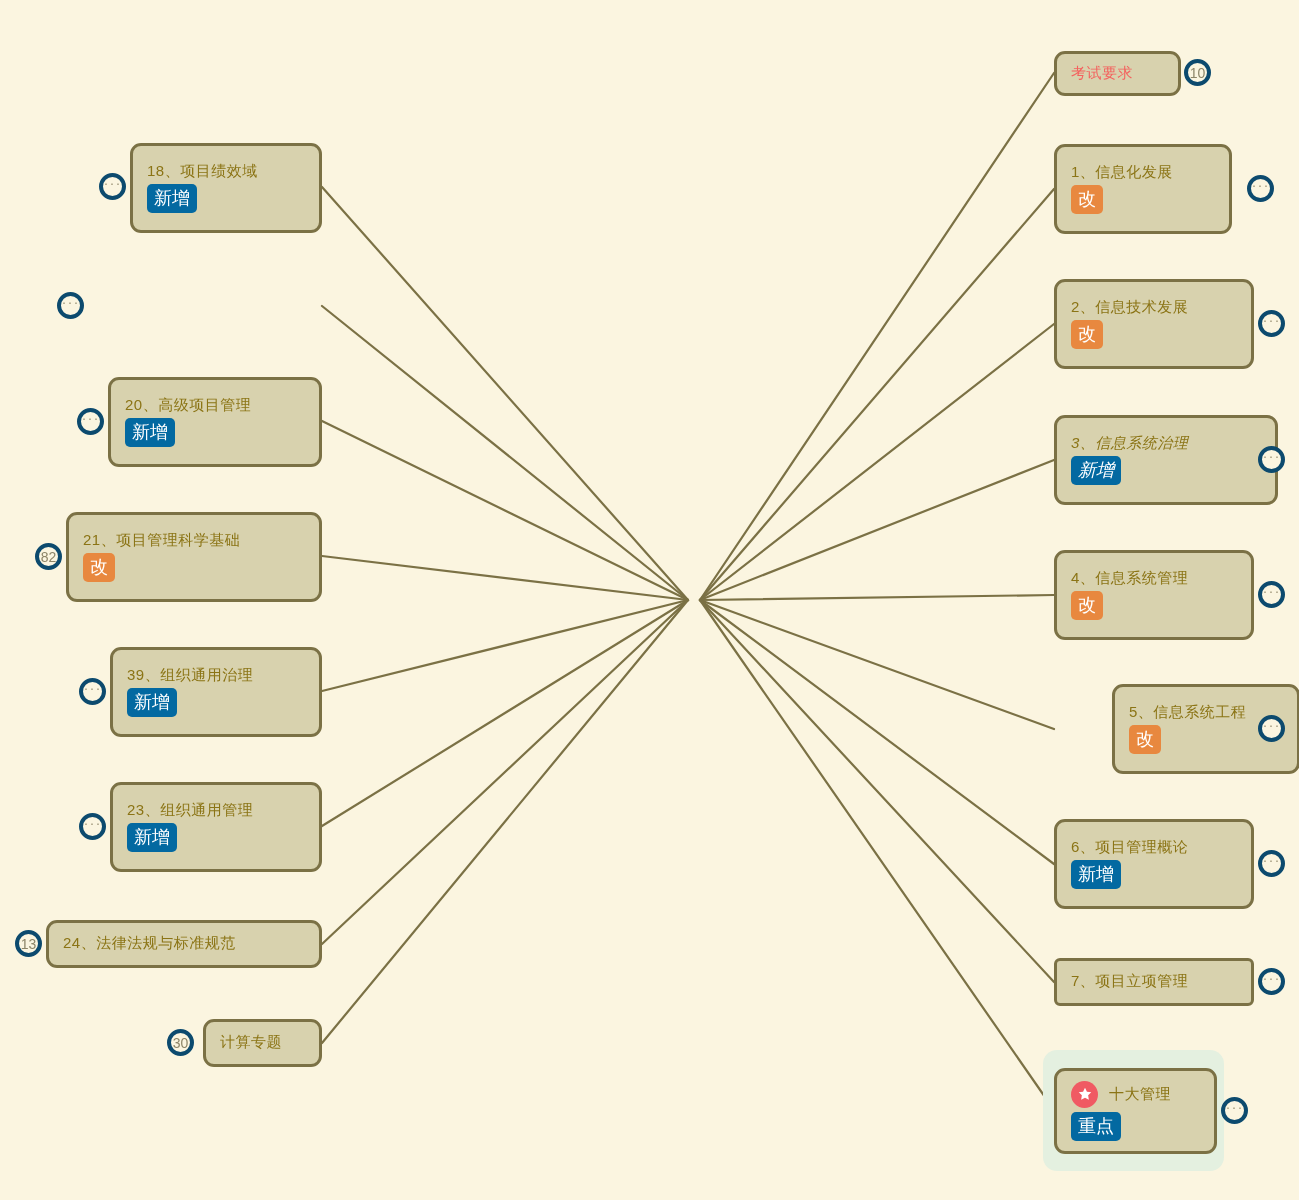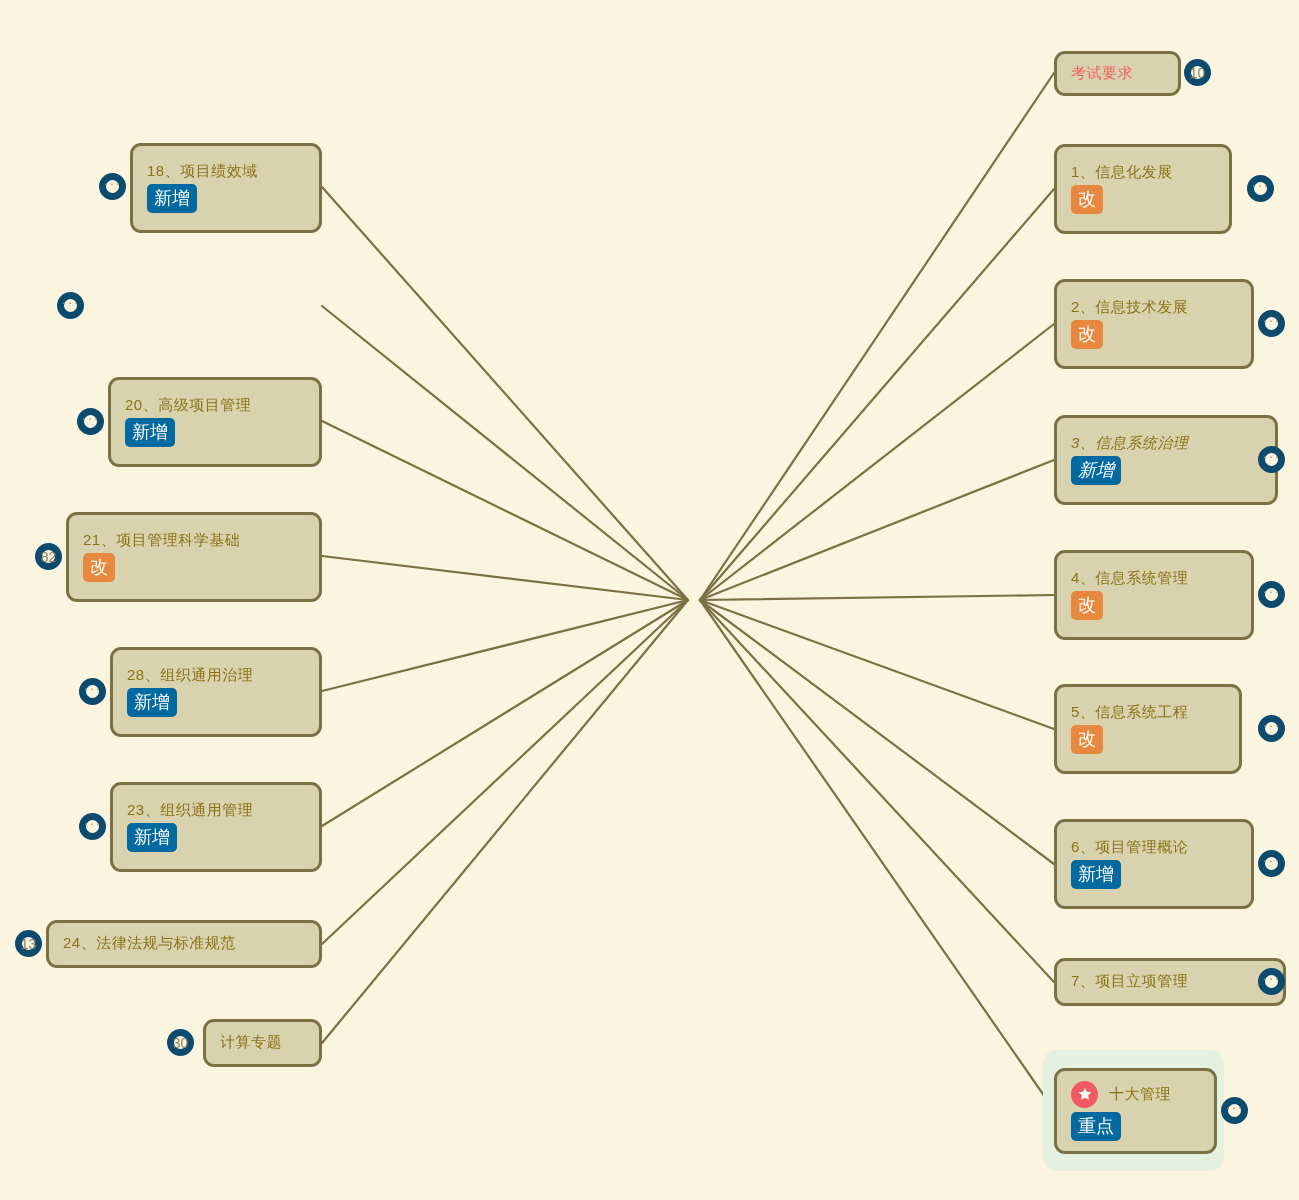--- a/index.html
+++ b/index.html
@@ -91,21 +91,21 @@
   }
   .starbadge svg { display: block; }
   .titlerow { display: flex; align-items: center; }
 
   
   .badge {
     position: absolute;
     width: 27px;
     height: 27px;
     border-radius: 50%;
-    border: 7px solid #0c4a6e;
+    border: 4px solid #0c4a6e;
     background: #fbf5e0;
     color: #8d8568;
     font-size: 14px;
     display: flex;
     align-items: center;
     justify-content: center;
     box-sizing: border-box;
     letter-spacing: 0;
     text-align: right;
   }
@@ -184,37 +184,37 @@
   <div class="badge dots" style="left:1258px; top:446px;">···</div>
 
   <div class="node" style="left:1054px; top:550px; width:200px; height:90px;">
     <span class="title">4、信息系统管理</span>
     <div class="tagrow">
       <span class="tag orange">改</span>
     </div>
   </div>
   <div class="badge dots" style="left:1258px; top:581px;">···</div>
 
-  <div class="node" style="left:1054px; top:684px; width:188px; height:90px;">
+  <div class="node" style="left:1112px; top:684px; width:188px; height:90px;">
     <span class="title">5、信息系统工程</span>
     <div class="tagrow">
       <span class="tag orange">改</span>
     </div>
   </div>
   <div class="badge dots" style="left:1258px; top:715px;">···</div>
 
   <div class="node" style="left:1054px; top:819px; width:200px; height:90px;">
     <span class="title">6、项目管理概论</span>
     <div class="tagrow">
       <span class="tag red">新增</span>
     </div>
   </div>
   <div class="badge dots" style="left:1258px; top:850px;">···</div>
 
-  <div class="node" style="left:1054px; top:958px; width:232px; height:48px;">
+  <div class="node" style="left:1054px; top:958px; width:200px; height:48px;border-radius:6px;">
     <span class="title">7、项目立项管理</span>
   </div>
   <div class="badge dots" style="left:1258px; top:968px;">···</div>
 
   <div class="selwrap" style="left:1043px; top:1050px; width:181px; height:121px;"></div>
   <div class="node" style="left:1054px; top:1068px; width:163px; height:86px;">
     <div class="titlerow">
       <span class="starbadge">
         <svg width="16" height="16" viewBox="0 0 24 24" aria-hidden="true">
           <path fill="#ffffff" d="M12 2.6l2.9 5.9 6.5.95-4.7 4.58 1.1 6.47L12 17.44 6.2 20.5l1.1-6.47-4.7-4.58 6.5-.95z"></path>
@@ -248,21 +248,21 @@
 
   <div class="node" style="left:66px; top:512px; width:256px; height:90px;">
     <span class="title">21、项目管理科学基础</span>
     <div class="tagrow">
       <span class="tag orange">改</span>
     </div>
   </div>
   <div class="badge" style="left:35px; top:543px;">82</div>
 
   <div class="node" style="left:110px; top:647px; width:212px; height:90px;">
-    <span class="title">28、组织通用治理</span>
+    <span class="title">39、组织通用治理</span>
     <div class="tagrow">
       <span class="tag red">新增</span>
     </div>
   </div>
   <div class="badge dots" style="left:79px; top:678px;">···</div>
 
   <div class="node" style="left:110px; top:782px; width:212px; height:90px;">
     <span class="title">23、组织通用管理</span>
     <div class="tagrow">
       <span class="tag red">新增</span>

